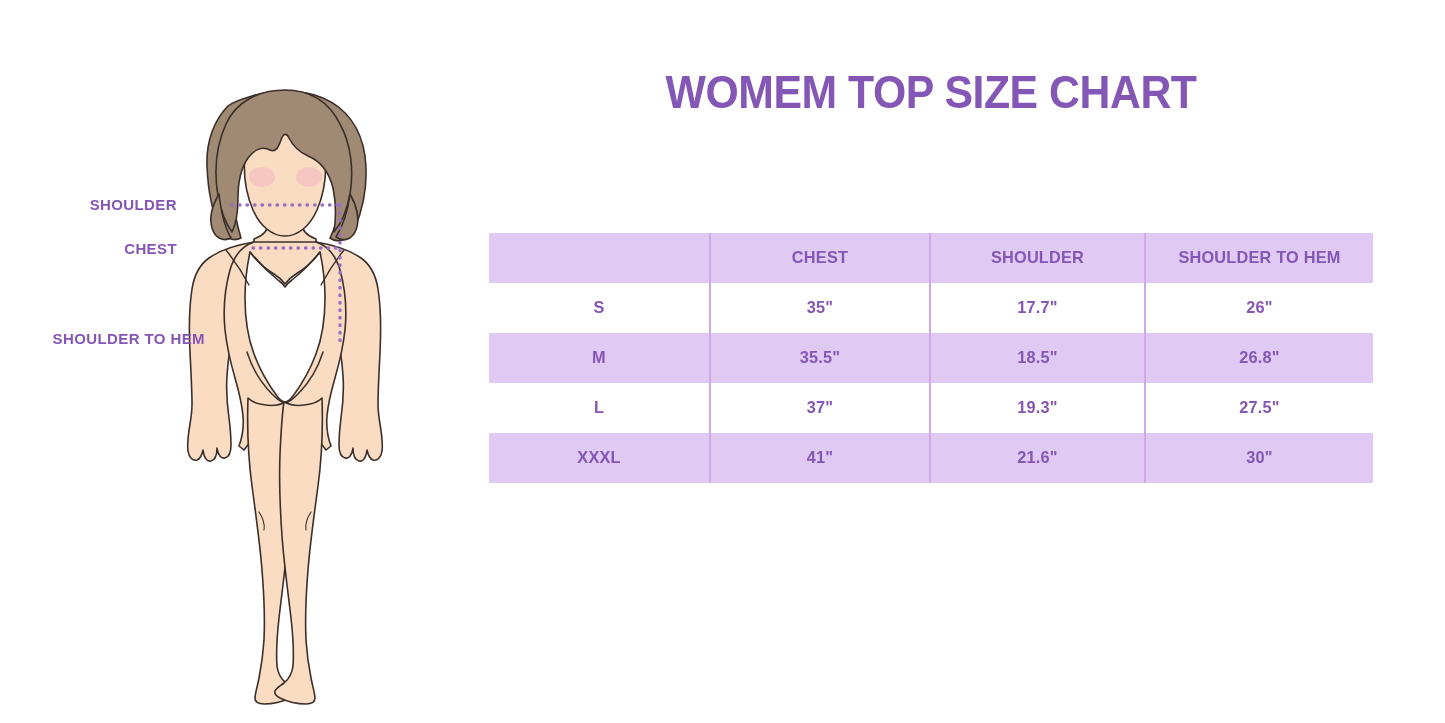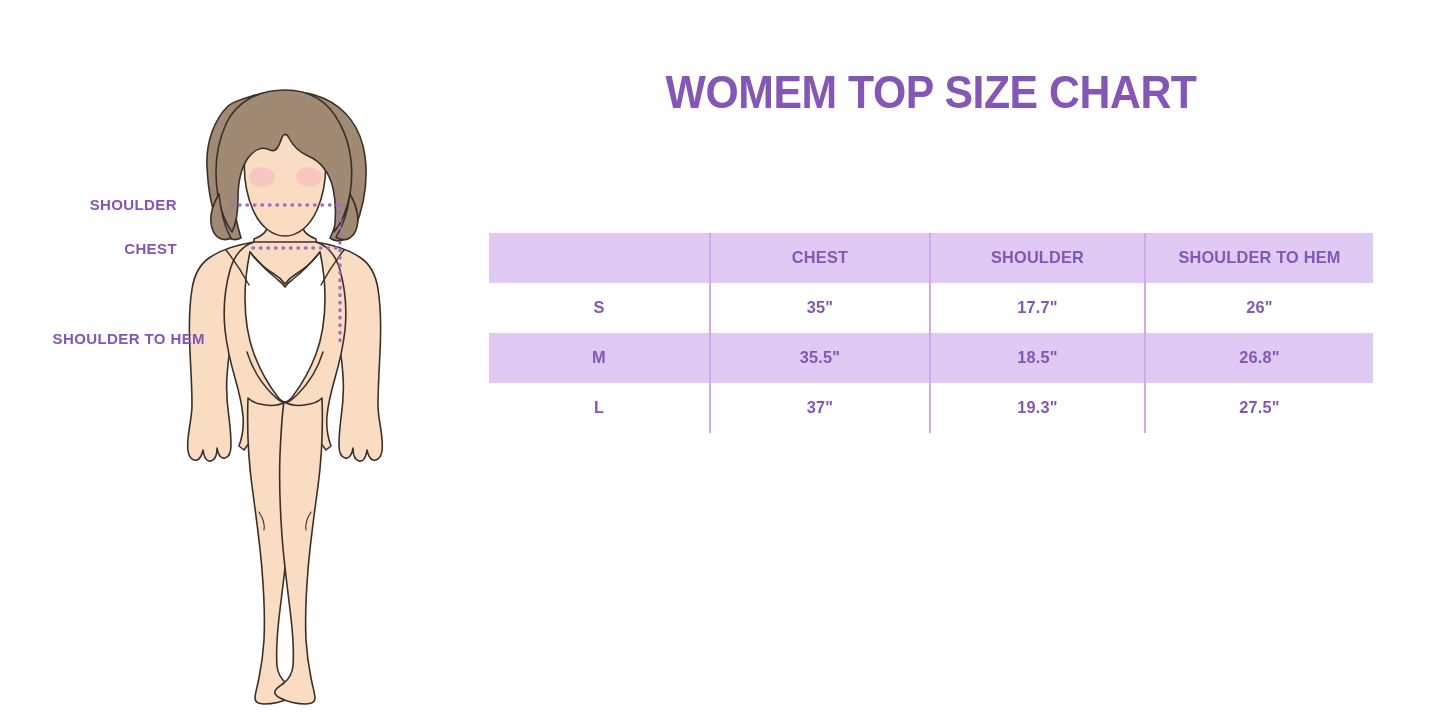--- a/index.html
+++ b/index.html
@@ -294,16 +294,22 @@
         <td>35.5"</td>
         <td>18.5"</td>
         <td>26.8"</td>
       </tr>
       <tr class="odd">
         <td>L</td>
         <td>37"</td>
         <td>19.3"</td>
         <td>27.5"</td>
       </tr>
+      <tr class="even">
+        <td>XXXL</td>
+        <td>41"</td>
+        <td>21.6"</td>
+        <td>30"</td>
+      </tr>
     </tbody>
   </table>
 
 </div>
 
 </body></html>

